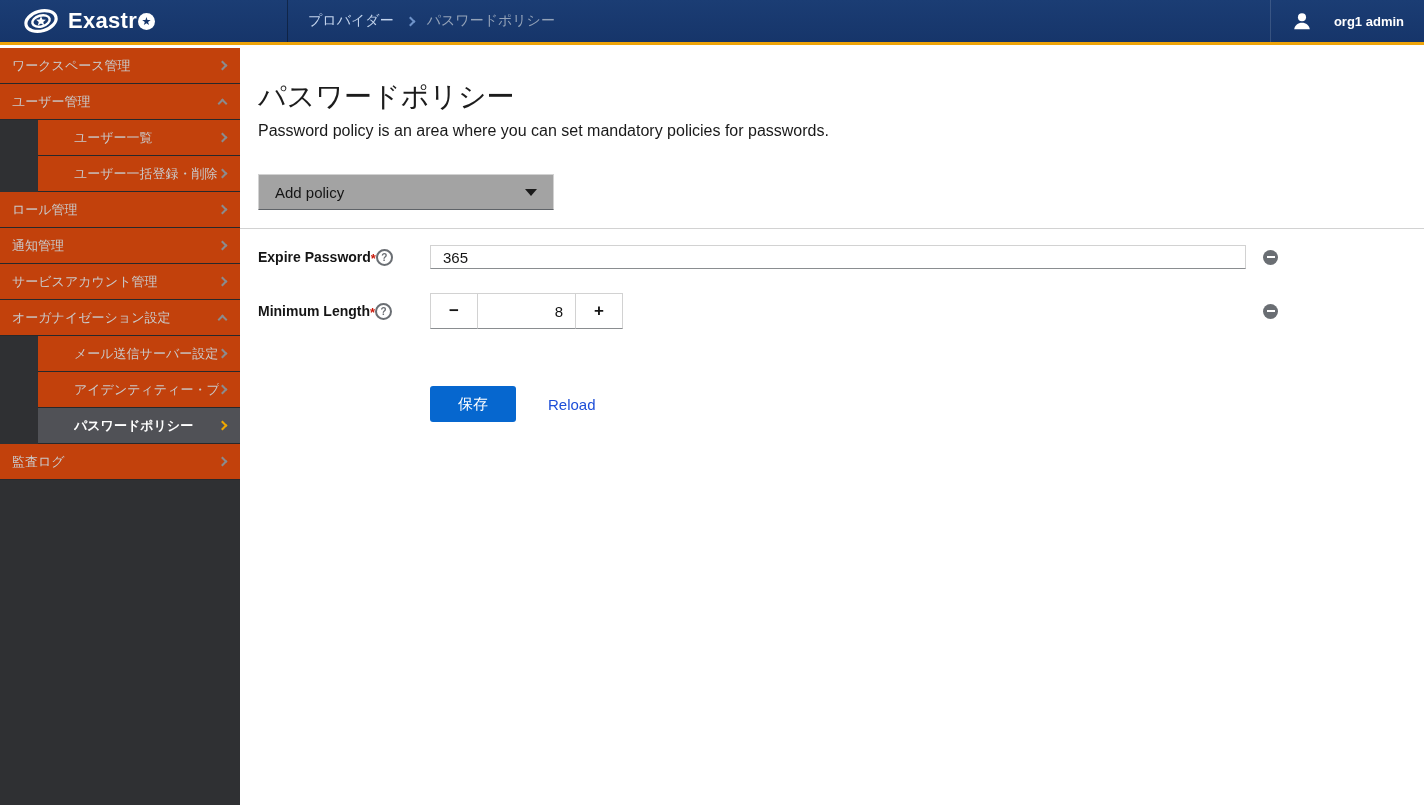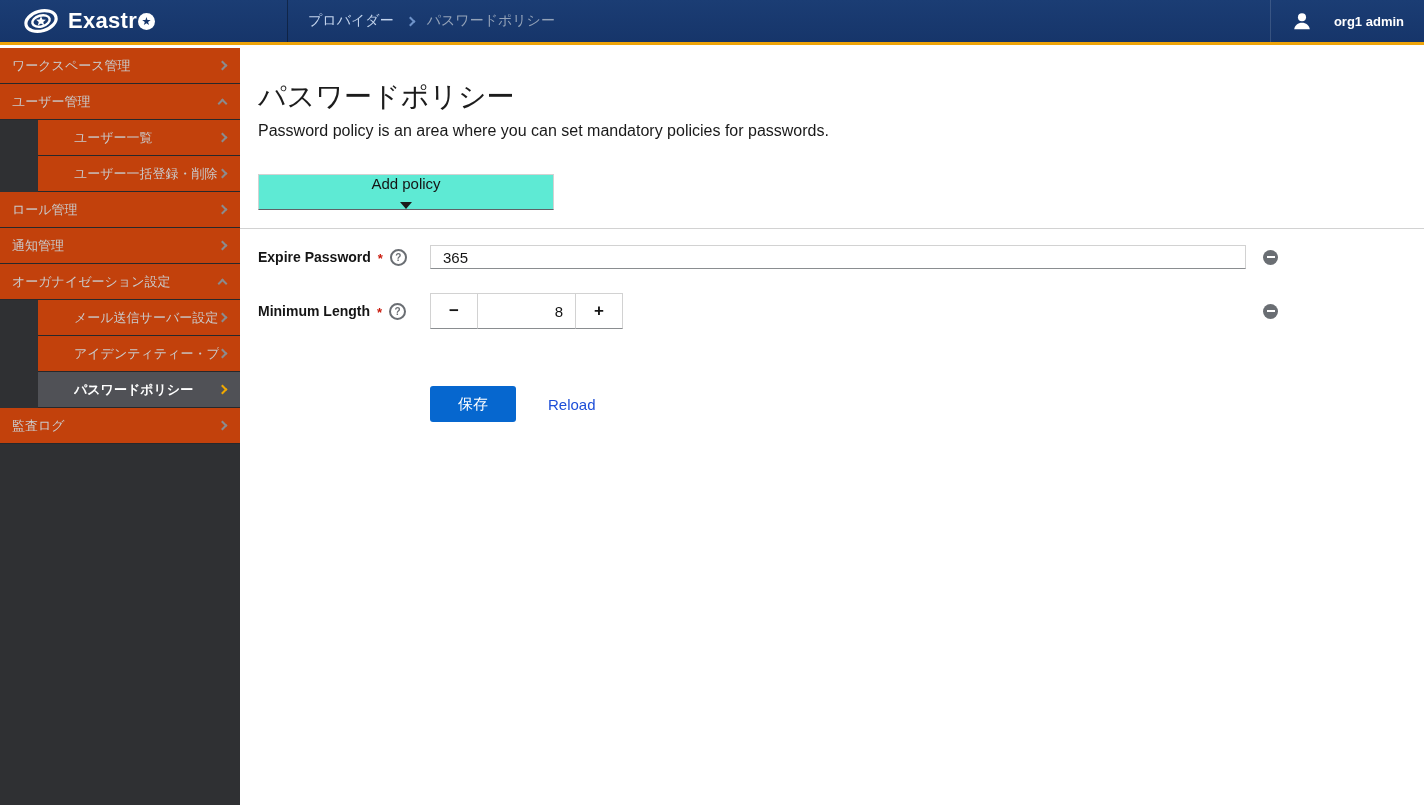--- a/index.html
+++ b/index.html
@@ -38,31 +38,31 @@
     display:inline-block; flex:none; }
   .chev.right { transform:rotate(-45deg); }
   .chev.up { transform:rotate(-135deg); margin-top:3px; }
   .chev.orange { border-color:#f0a800; }
 
   
   .main { position:absolute; top:48px; left:240px; width:1184px; height:757px; background:#fff; }
   .page-title { margin:30px 0 6px 18px; font-size:28px; font-weight:400; color:#1c1c1c; }
   .page-desc { margin-left:18px; font-size:16px; color:#191919; }
 
-  .select-box { margin:34px 0 0 18px; width:296px; height:36px; background:#5eead4;
+  .select-box { margin:34px 0 0 18px; width:296px; height:36px; background:#a3a3a3;
     border:1px solid #d2d2d2; border-bottom:1px solid #5f6368; display:flex; align-items:center;
-    justify-content:space-between; padding:0 16px; font-size:15px; color:#151515; cursor:pointer;flex-direction:column; }
+    justify-content:space-between; padding:0 16px; font-size:15px; color:#151515; cursor:pointer; }
   .caret-down { width:0; height:0; border-left:6px solid transparent; border-right:6px solid transparent;
     border-top:7px solid #1b1b1b; }
 
   .divider { margin-top:18px; border-top:1px solid #d2d2d2; width:100%; }
 
   .form-row { display:flex; align-items:center; margin-top:16px; padding:0 146px 0 18px; }
   .form-row + .form-row { margin-top:24px; }
-  .label-col { width:172px; flex:none; display:flex; align-items:center; gap:7px; }
+  .label-col { width:172px; flex:none; display:flex; align-items:center; }
   .fld-label { font-size:14px; font-weight:700; color:#151515; }
   .req { color:#c9190b; font-size:13px; font-weight:700; margin-top:2px; }
   .help-ic { width:17px; height:17px; border:2px solid #6a6e73; border-radius:50%; flex:none;
     display:inline-flex; align-items:center; justify-content:center;
     font-size:10px; font-weight:700; color:#6a6e73; cursor:pointer; }
   .control-col { flex:1; display:flex; align-items:center; }
   .text-input { width:100%; height:24px; border:1px solid #d2d2d2; border-bottom:1px solid #8a8d90;
     padding:0 12px; font-size:15px; color:#151515; font-family:inherit; outline:none; }
   .minus-circle { width:15px; height:15px; border-radius:50%; background:#6a6e73; flex:none;
     margin-left:17px; position:relative; cursor:pointer; }
@@ -134,20 +134,24 @@
   </div>
   <div class="nav-item lvl0">
     <span class="nav-label">ロール管理</span>
     <span class="chev right"></span>
   </div>
   <div class="nav-item lvl0">
     <span class="nav-label">通知管理</span>
     <span class="chev right"></span>
   </div>
   <div class="nav-item lvl0">
+    <span class="nav-label">サービスアカウント管理</span>
+    <span class="chev right"></span>
+  </div>
+  <div class="nav-item lvl0">
     <span class="nav-label">オーガナイゼーション設定</span>
     <span class="chev up"></span>
   </div>
   <div class="nav-item lvl1">
     <span class="nav-label">メール送信サーバー設定</span>
     <span class="chev right"></span>
   </div>
   <div class="nav-item lvl1">
     <span class="nav-label">アイデンティティー・プロバイダー</span>
     <span class="chev right"></span>

